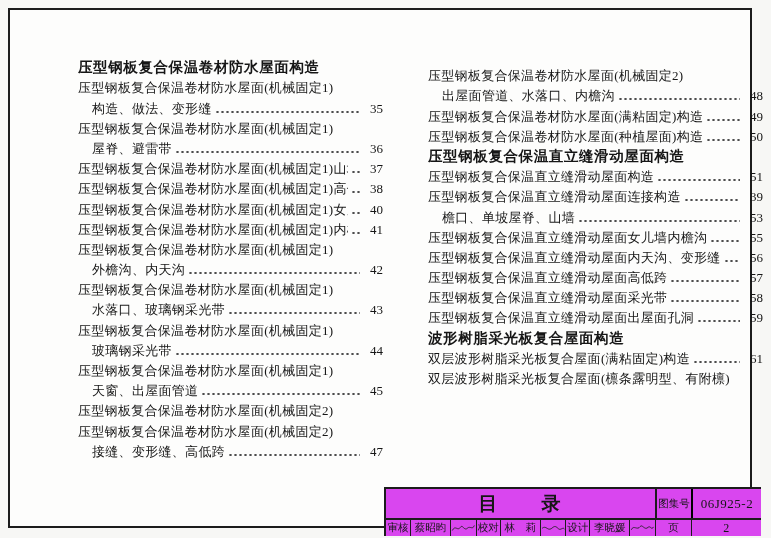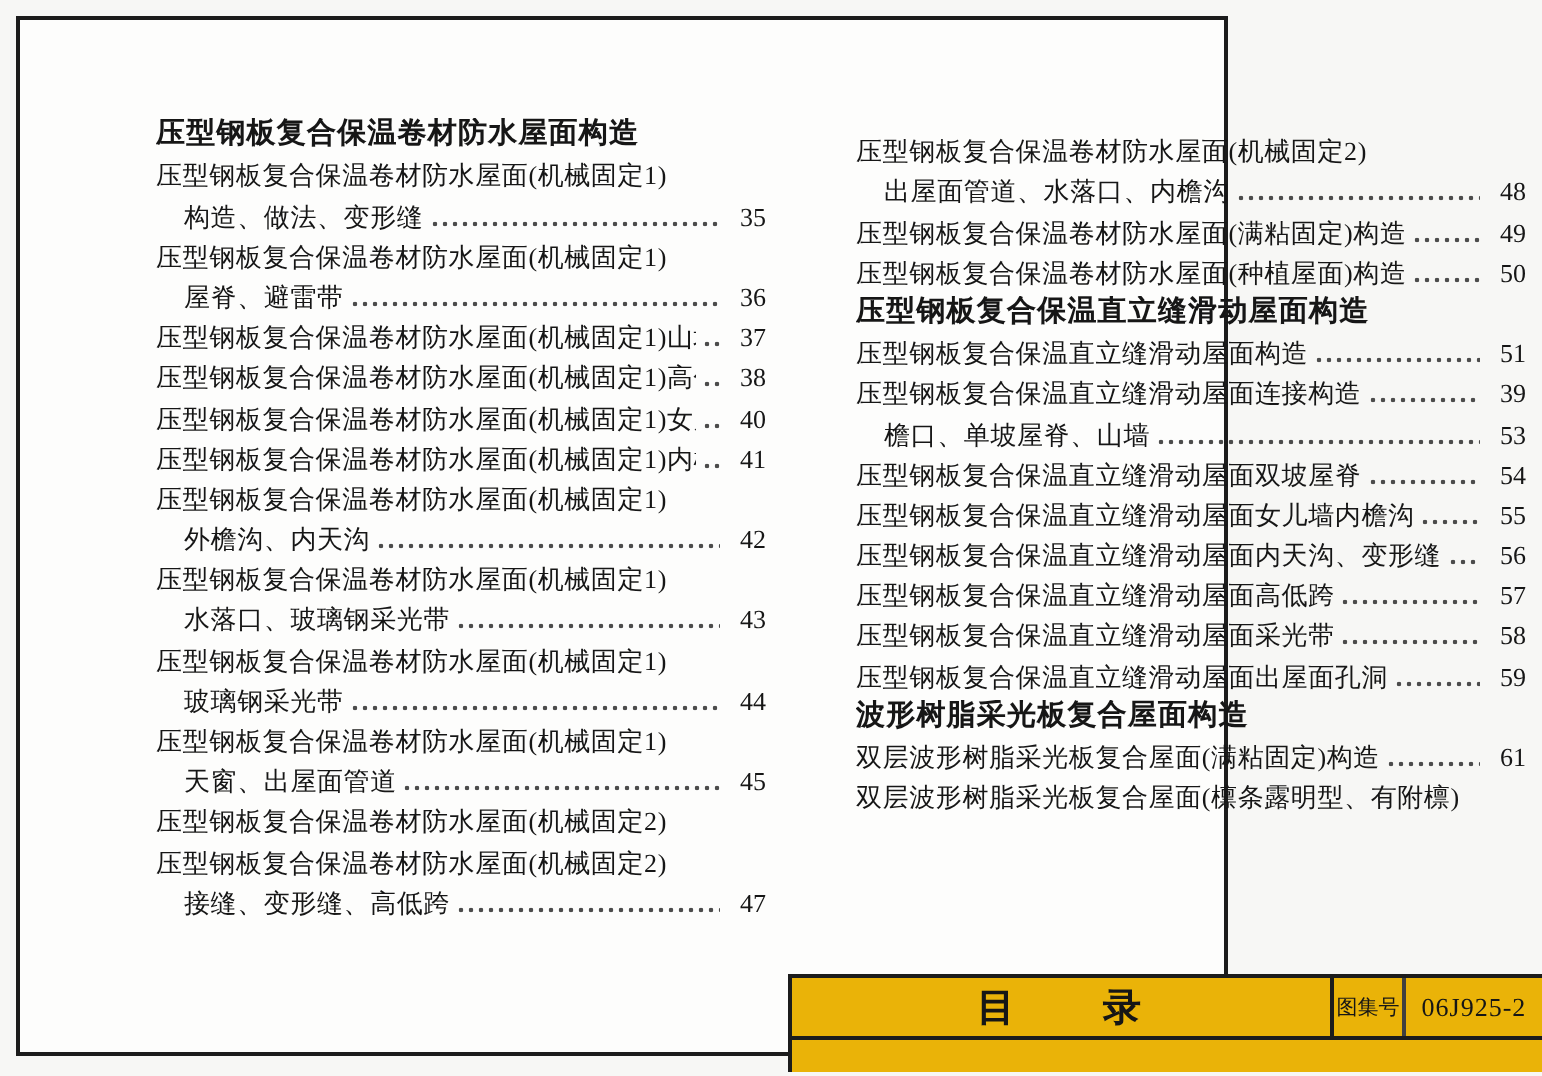--- a/index.html
+++ b/index.html
@@ -3,51 +3,51 @@
 <meta charset="utf-8">
 <style>
   html,body{margin:0;padding:0;}
   body{
     width:771px;height:538px;position:relative;overflow:hidden;
     background:#f7f7f5;
     font-family:"Liberation Serif","DejaVu Serif",serif;
     color:#161616;
   }
   .frame{
-    position:absolute;left:8px;top:8px;width:606px;height:520px;
+    position:absolute;left:8px;top:8px;width:744px;height:520px;
     box-sizing:border-box;border:2px solid #1c1c1c;background:#fdfdfc;
   }
   
   .toc-col{position:absolute;font-size:13px;}
   .col-left{left:68px;top:46px;width:305px;}
   .col-right{left:418px;top:54px;width:335px;}
   .toc-row{display:flex;align-items:flex-end;height:20.2px;white-space:nowrap;}
   .toc-text{flex:0 1 auto;overflow:hidden;line-height:17px;letter-spacing:.3px;}
   .toc-row.heading .toc-text{font-weight:bold;font-size:14.5px;letter-spacing:.6px;}
   .toc-row.indent .toc-text{padding-left:14px;}
   .leader{
     flex:1 0 8px;height:4px;align-self:flex-end;margin:0 3px 3px 4px;
     background-image:radial-gradient(circle at 1.5px 2px,#4c4c4c 1px,rgba(0,0,0,0) 1.3px);
     background-size:5px 4px;background-repeat:repeat-x;background-position:left bottom;
   }
   .page-no{flex:0 0 auto;min-width:20px;text-align:right;line-height:17px;}
   
   .titleblock{
-    position:absolute;left:384px;top:477px;width:377px;height:49px;
+    position:absolute;left:374px;top:477px;width:377px;height:49px;
     box-sizing:border-box;border-left:2px solid #1c1c1c;border-top:2px solid #1c1c1c;
-    display:flex;flex-direction:column;background:#eab308;
+    display:flex;flex-direction:column;background:#d946ef;
   }
   .tb-row1{display:flex;flex:0 0 29px;border-bottom:2px solid #1c1c1c;}
   .tb-title{
     flex:1 1 auto;display:flex;align-items:center;justify-content:center;
     font-size:19px;font-weight:bold;letter-spacing:2px;
   }
   .tb-cell{display:flex;align-items:center;justify-content:center;box-sizing:border-box;}
   .tb-label{flex:0 0 36px;border-left:2px solid #1c1c1c;font-size:10.5px;}
-  .tb-value{flex:0 0 70px;border-left:2px solid #404040;font-size:13px;letter-spacing:.5px;}
+  .tb-value{flex:0 0 70px;border-left:2px solid #000000;font-size:13px;letter-spacing:.5px;}
   .tb-row2{display:flex;flex:1 1 auto;font-size:10.5px;}
   .tb-row2 .tb-cell{border-left:1px solid #1c1c1c;overflow:hidden;}
   .tb-row2 .tb-cell:first-child{border-left:none;}
   .c-role{flex:0 0 24px;}
   .c-name{flex:0 0 40px;white-space:nowrap;}
   .c-sig{flex:1 1 24px;}
   .tb-row2 .tb-label{font-size:10.5px;border-left:1px solid #1c1c1c;}
   .tb-row2 .tb-value{font-size:12px;border-left:1px solid #1c1c1c;}
   .sig-svg{display:block;}
 </style>
@@ -172,25 +172,20 @@
         <span class="toc-text">压型钢板复合保温直立缝滑动屋面连接构造</span>
         <span class="leader"></span>
         <span class="page-no">39</span>
       </div>
       <div class="toc-row indent">
         <span class="toc-text">檐口、单坡屋脊、山墙</span>
         <span class="leader"></span>
         <span class="page-no">53</span>
       </div>
       <div class="toc-row">
-        <span class="toc-text">压型钢板复合保温直立缝滑动屋面双坡屋脊</span>
-        <span class="leader"></span>
-        <span class="page-no">54</span>
-      </div>
-      <div class="toc-row">
         <span class="toc-text">压型钢板复合保温直立缝滑动屋面女儿墙内檐沟</span>
         <span class="leader"></span>
         <span class="page-no">55</span>
       </div>
       <div class="toc-row">
         <span class="toc-text">压型钢板复合保温直立缝滑动屋面内天沟、变形缝</span>
         <span class="leader"></span>
         <span class="page-no">56</span>
       </div>
       <div class="toc-row">
@@ -220,15 +215,40 @@
         <span class="toc-text">双层波形树脂采光板复合屋面(檩条露明型、有附檩)</span>
       </div>
     </div>
 
   <div class="titleblock">
     <div class="tb-row1">
       <div class="tb-cell tb-title">目　　录</div>
       <div class="tb-cell tb-label">图集号</div>
       <div class="tb-cell tb-value">06J925-2</div>
     </div>
+    <div class="tb-row2">
+      <div class="tb-cell c-role">审核</div>
+      <div class="tb-cell c-name">蔡昭昀</div>
+      <div class="tb-cell c-sig">
+        <svg class="sig-svg" width="34" height="14" viewBox="0 0 34 14">
+          <path d="M2 10 C6 2 9 12 13 6 C16 1 18 12 23 7 C26 4 30 10 32 4" fill="none" stroke="#222" stroke-width="1.2" stroke-linecap="round"></path>
+        </svg>
+      </div>
+      <div class="tb-cell c-role">校对</div>
+      <div class="tb-cell c-name">林　莉</div>
+      <div class="tb-cell c-sig">
+        <svg class="sig-svg" width="34" height="14" viewBox="0 0 34 14">
+          <path d="M2 7 C7 3 9 11 14 8 C18 5 19 3 24 8 C27 11 30 5 32 8" fill="none" stroke="#222" stroke-width="1.2" stroke-linecap="round"></path>
+        </svg>
+      </div>
+      <div class="tb-cell c-role">设计</div>
+      <div class="tb-cell c-name">李晓媛</div>
+      <div class="tb-cell c-sig">
+        <svg class="sig-svg" width="34" height="14" viewBox="0 0 34 14">
+          <path d="M2 9 C5 2 10 11 14 5 C17 1 20 11 25 6 C28 3 30 11 32 6" fill="none" stroke="#222" stroke-width="1.2" stroke-linecap="round"></path>
+        </svg>
+      </div>
+      <div class="tb-cell tb-label">页</div>
+      <div class="tb-cell tb-value">2</div>
+    </div>
   </div>
 
 </div>
 
 </body></html>

